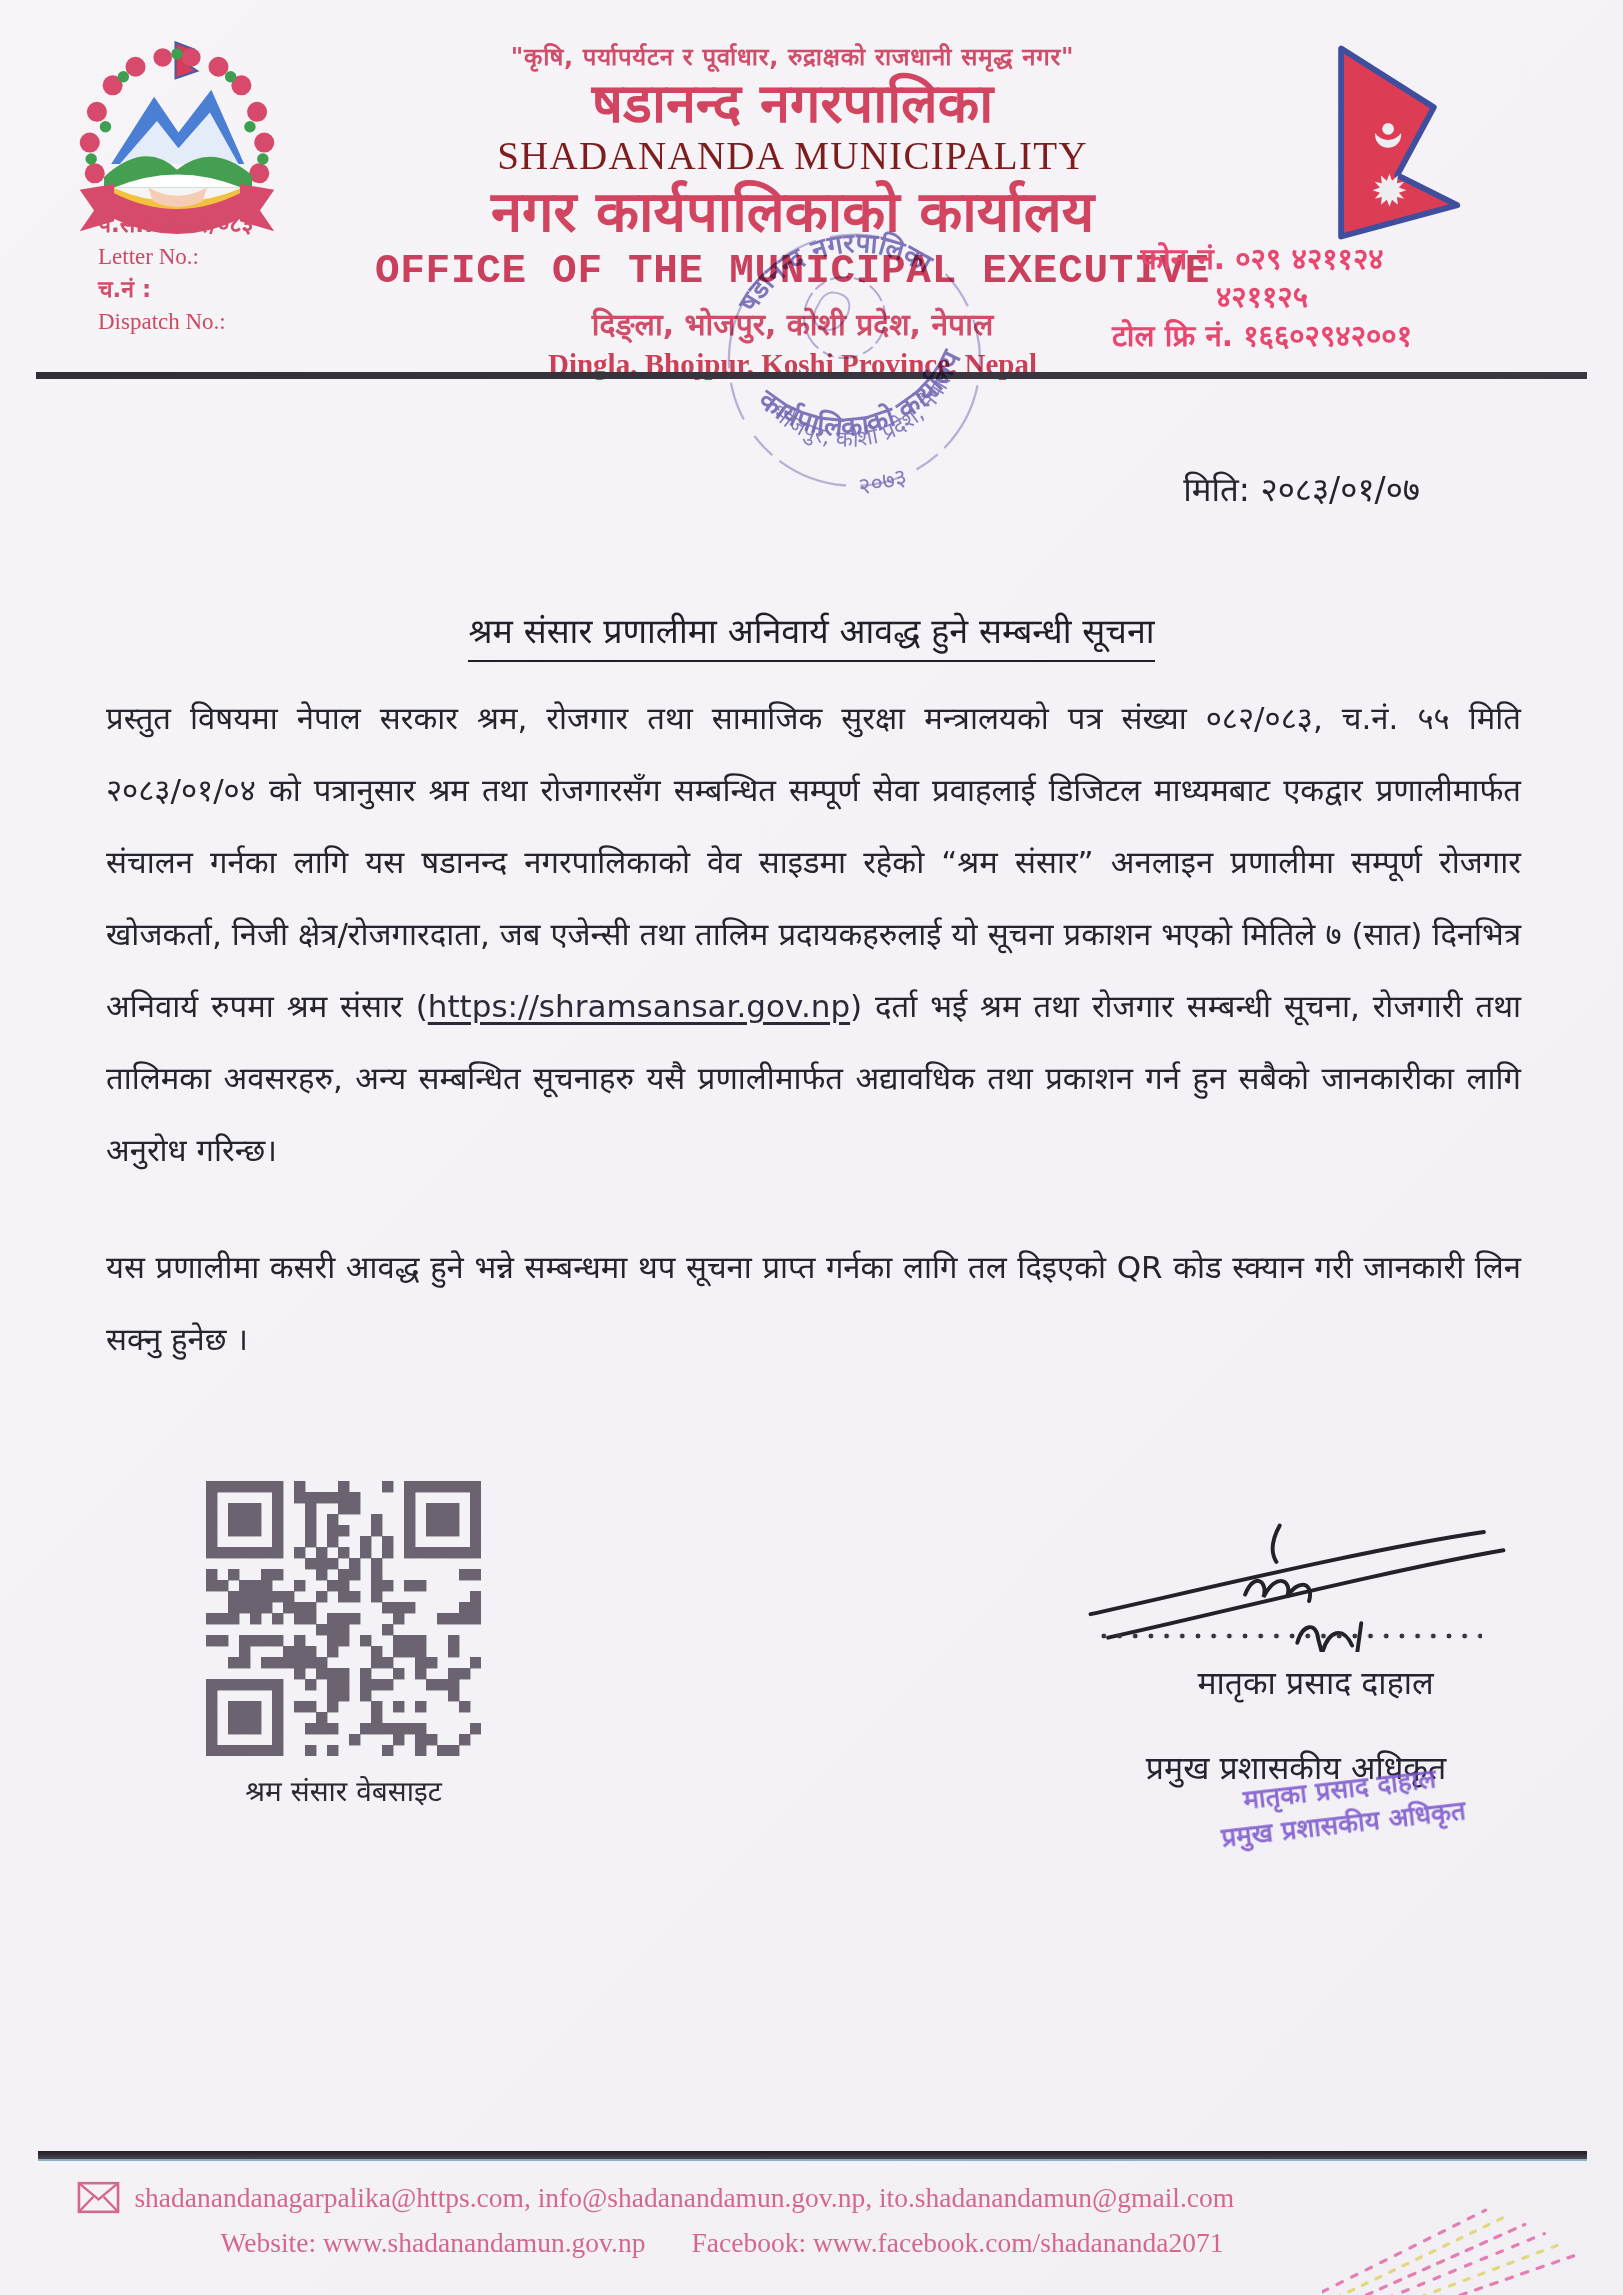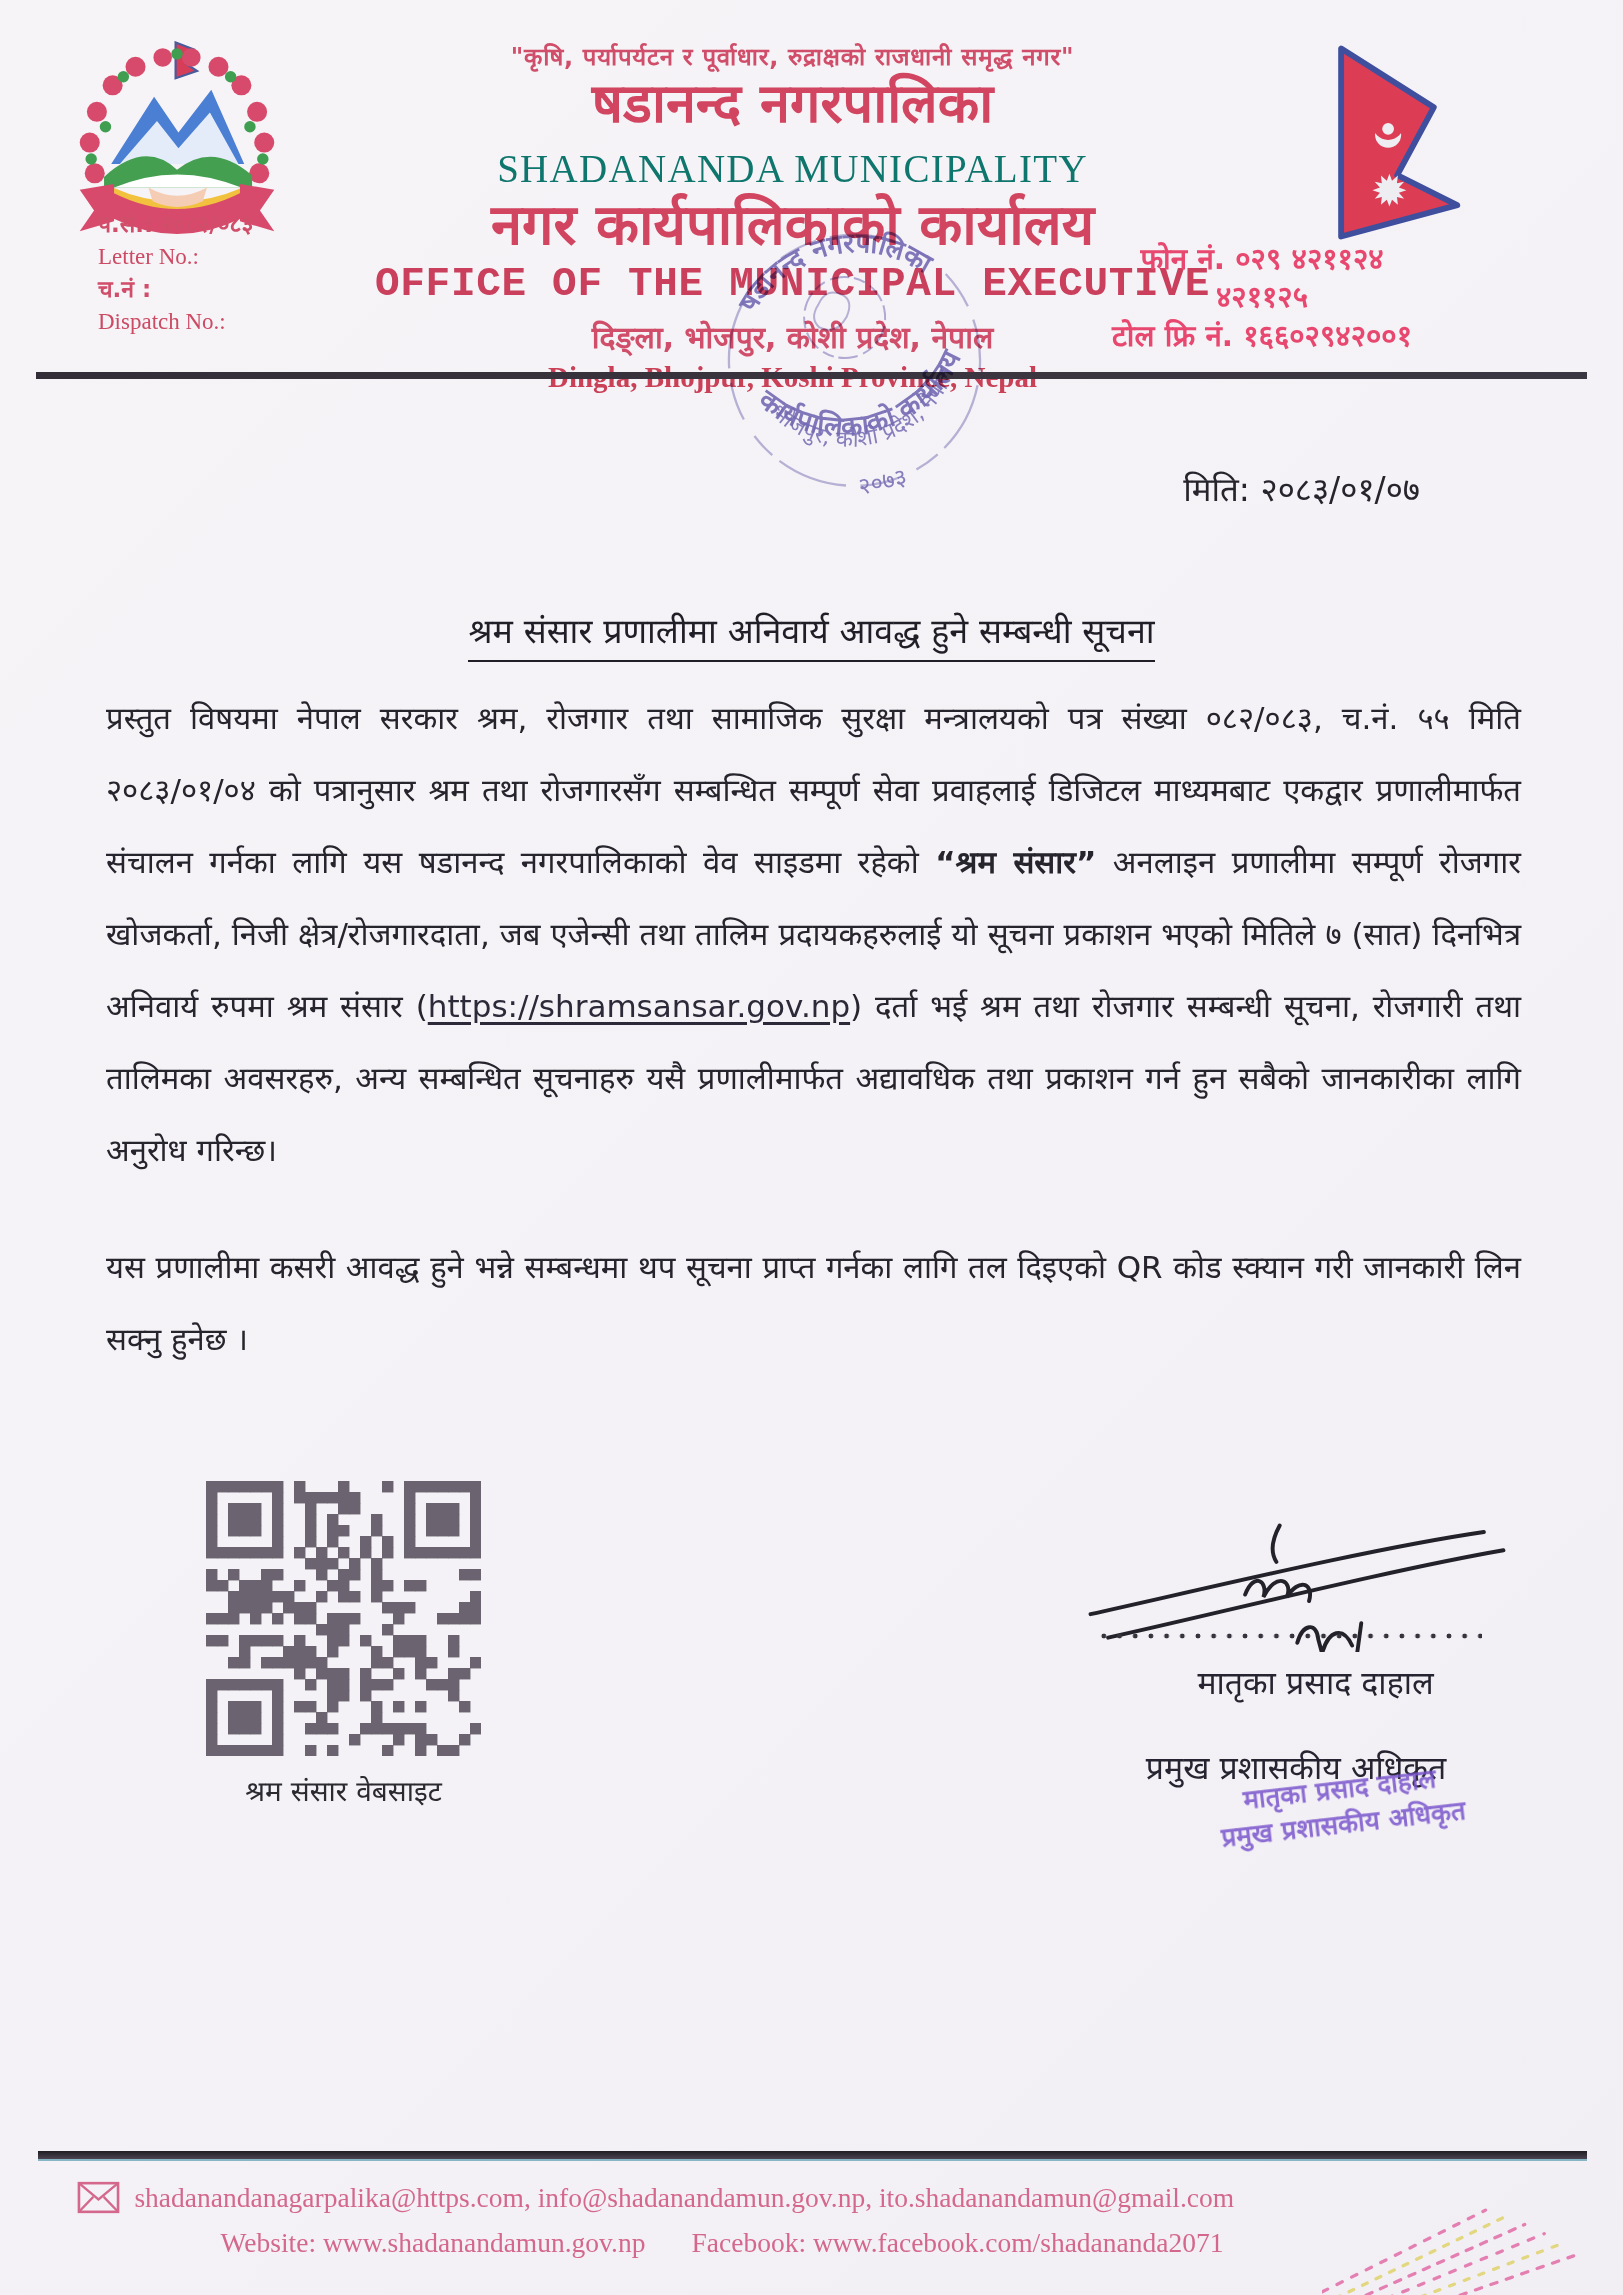--- a/index.html
+++ b/index.html
@@ -7,21 +7,21 @@
     width:1623px;height:2295px;position:relative;overflow:hidden;
     background:linear-gradient(135deg,#f6f4f7 0%,#f4f2f6 55%,#f2eff4 100%);
     font-family:"DejaVu Sans",sans-serif;color:#2b2a31;
   }
   .abs{position:absolute;}
 
   
   .head-center{left:308px;top:39px;width:969px;text-align:center;}
   .tagline{font-size:24px;font-weight:bold;color:#d04e6a;letter-spacing:0.7px;}
   .muni-np{font-size:54px;font-weight:bold;color:#d24560;line-height:1.05;margin-top:3.9px;}
-  .muni-en{font-size:39px;color:#0f766e;font-family:"Liberation Serif",serif;letter-spacing:1.3px;margin-top:13px;}
+  .muni-en{font-size:39px;color:#7f1d1d;font-family:"Liberation Serif",serif;letter-spacing:1.3px;margin-top:0;}
   .office-np{font-size:56px;font-weight:bold;color:#d24560;line-height:1.05;margin-top:5.2px;}
   .office-en{font-size:41px;font-weight:bold;color:#c93f5c;font-family:Liberation Mono, monospace;letter-spacing:0.7px;margin-top:6.5px;}
   .addr-np{font-size:30px;font-weight:bold;color:#d04e6a;margin-top:9.2px;}
   .addr-en{font-size:29px;font-weight:bold;color:#c94057;font-family:"Liberation Serif",serif;margin-top:3.9px;}
 
   .refs{left:98px;top:208px;font-size:23px;line-height:1.42;}
   .refs .np{color:#d04e6a;font-weight:bold;}
   .refs .en{color:#cc4a64;font-family:"Liberation Serif",serif;}
 
   .phones{right:211px;top:240px;text-align:center;font-size:29.5px;font-weight:bold;color:#e8486f;line-height:1.3;}
@@ -33,21 +33,21 @@
 
   
   .date-line{right:203px;top:466px;font-size:33px;color:#26242c;}
   .subject-wrap{left:0;top:607px;width:1623px;text-align:center;}
   .subject{display:inline-block;font-size:34px;font-weight:normal;color:#201e26;
            border-bottom:2.6px solid #201e26;padding-bottom:6.5px;}
   .body-text{left:106px;top:682px;width:1415px;font-size:31px;line-height:72px;
              text-align:justify;color:#26242c;}
   .body-text p{margin:0;}
   .body-text .p2{margin-top:45px;}
-  .bold{font-weight:bold;}
+  .bold{font-weight:normal;}
   .url{text-decoration:underline;text-underline-offset:5.2px;color:#2c2a38;}
 
   
   .qr-box{left:206px;top:1481px;width:275px;height:275px;}
   .qr-caption{left:206px;top:1771px;width:275px;text-align:center;font-size:28px;color:#2b2a31;}
 
   
   .sig-group{left:1060px;top:1515px;width:511px;height:406px;}
   .sig-svg{position:absolute;left:19.6px;top:0;width:432px;height:137px;}
   .sig-dots{position:absolute;left:36px;top:117px;width:386px;height:7.9px;

